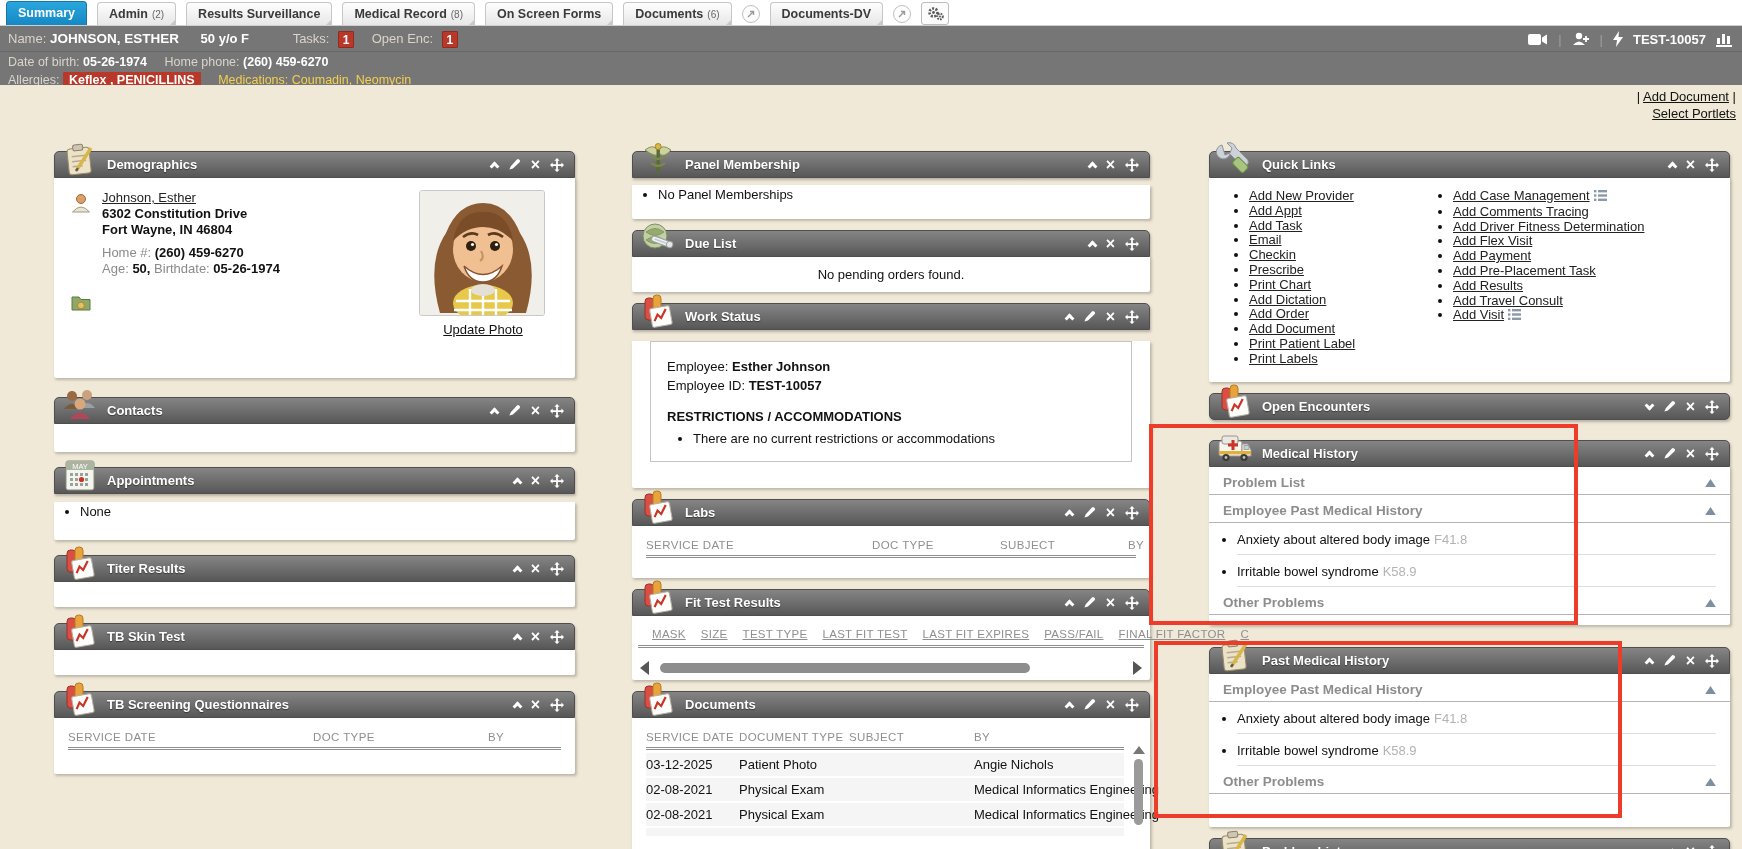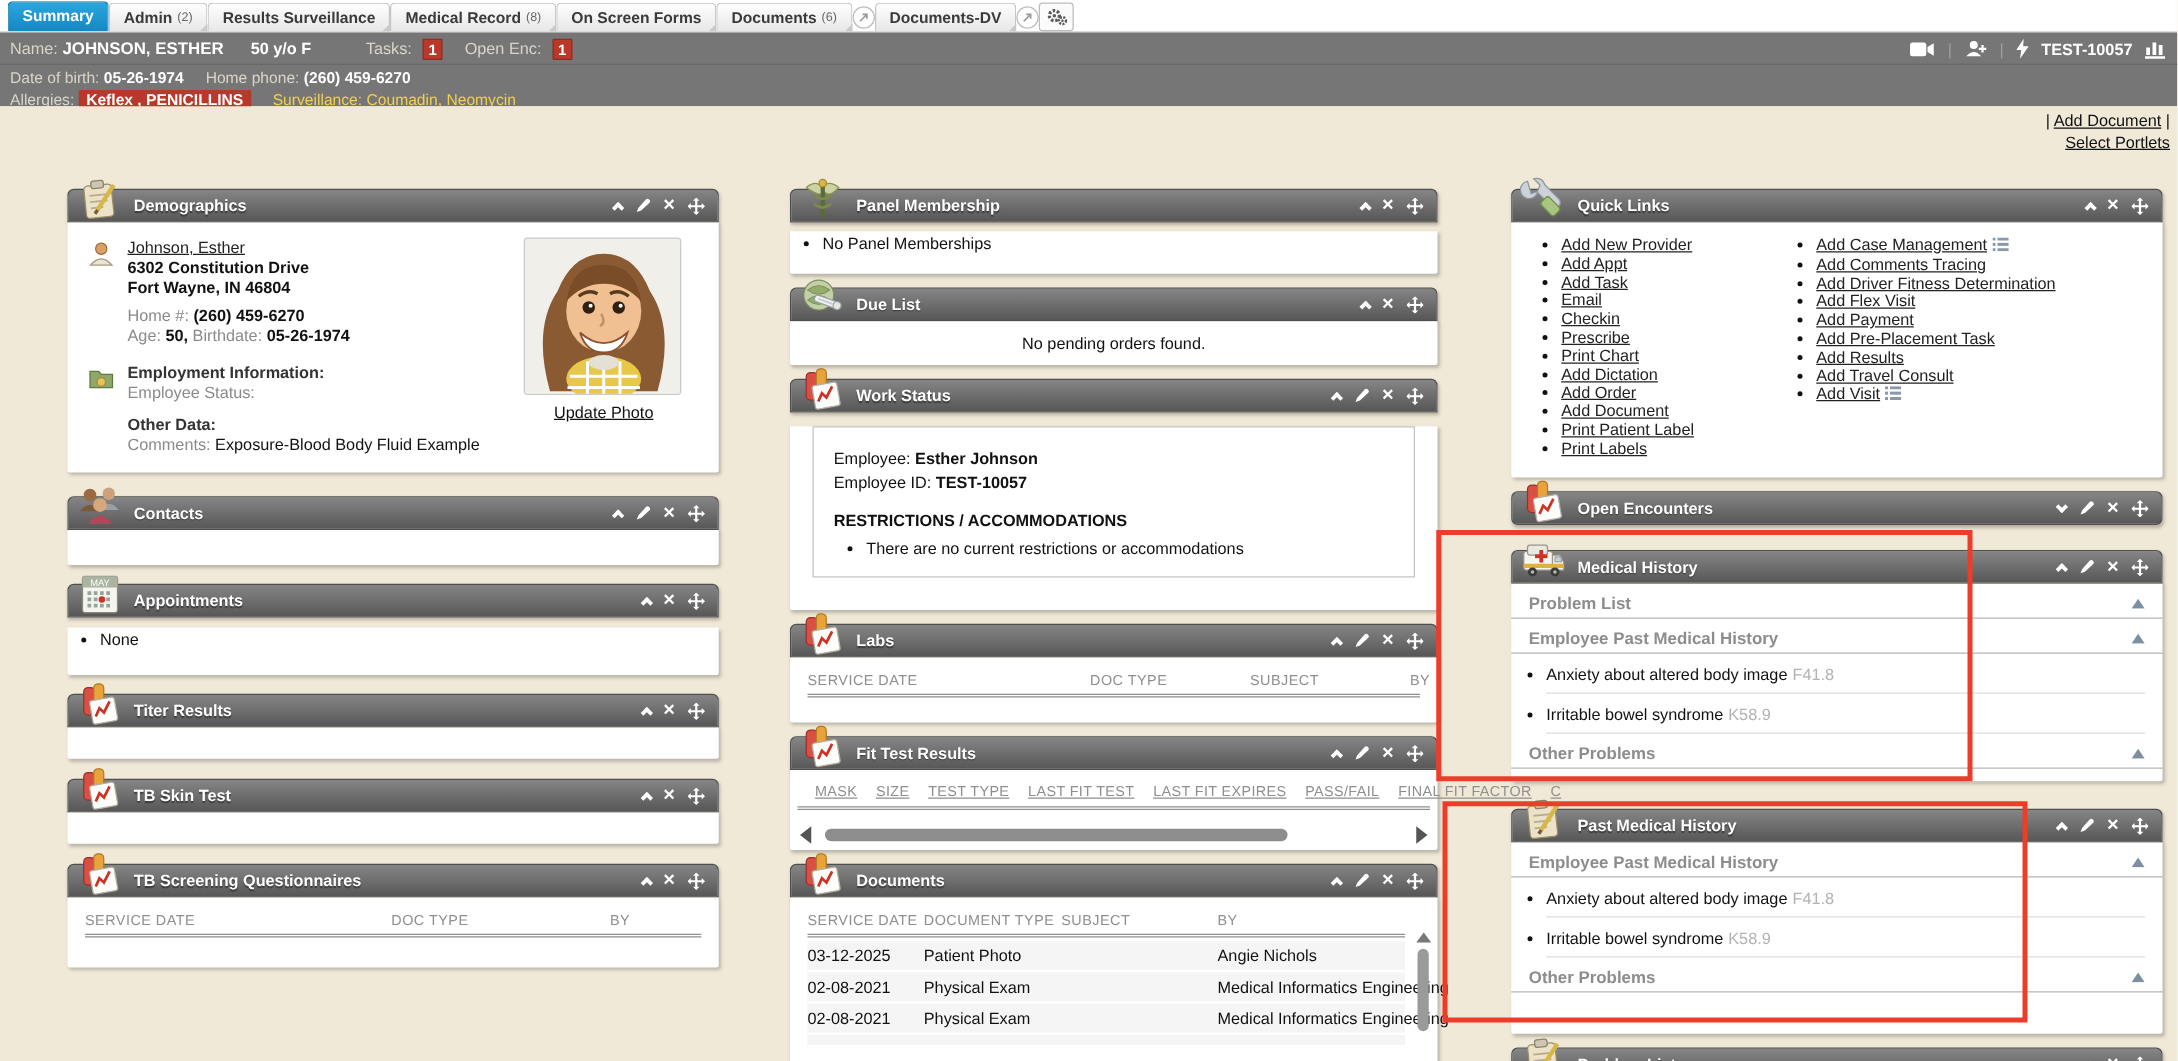--- a/index.html
+++ b/index.html
@@ -2,21 +2,21 @@
 <html><head>
 <meta charset="utf-8">
 <style>
   * { margin:0; padding:0; box-sizing:border-box; }
   html,body { background:#ffffff; }
   body { font-family:"Liberation Sans", sans-serif; }
   #page { position:relative; width:1742px; height:849px; overflow:hidden; background:#f1e9d8; }
 
   
   .tabbar { position:absolute; top:0; left:0; right:0; height:26px; background:#fff;
-            border-bottom:1px solid #cfcfcf; display:flex; align-items:flex-end; padding-left:6px; gap:0; }
+            border-bottom:1px solid #cfcfcf; display:flex; align-items:flex-end; padding-left:6px; gap:10px; }
   .tab { position:relative; height:23px; padding:0 11px; line-height:21px; border:1px solid #c6c6c6; border-bottom:none;
          border-radius:4px 4px 0 0; background:linear-gradient(#fefefe,#e7e7e7); color:#3a3a3a; font-weight:bold;
          font-size:12.5px; display:flex; gap:4px; align-items:center; cursor:pointer; }
   .tab::after { content:""; position:absolute; right:-1px; bottom:0; border-style:solid;
                 border-width:0 0 6px 6px; border-color:transparent transparent #c9c9c9 transparent; }
   .tab.active { background:linear-gradient(#2aa6dd,#1488c4); border-color:#1478ab; color:#fff; height:24px; }
   .tab.active::after { display:none; }
   .tab .cnt { font-size:10px; font-weight:normal; color:#666; }
   .popout { width:18px; height:18px; border:1px solid #bfbfbf; border-radius:50%; background:#fdfdfd;
             display:flex; align-items:center; justify-content:center; margin-bottom:2px; cursor:pointer; }
@@ -339,21 +339,21 @@
     <div class="ph-rows23">
       <div>
         <span class="lbl">Date of birth:</span>
         <span class="val">05-26-1974</span>
         <span class="lbl" style="margin-left:14px">Home phone:</span>
         <span class="val">(260) 459-6270</span>
       </div>
       <div style="margin-top:2px">
         <span class="lbl">Allergies:</span>
         <span class="allergy-badge">Keflex , PENICILLINS</span>
-        <span class="meds-label" style="margin-left:14px">Surveillance:</span>
+        <span class="meds-label" style="margin-left:14px">Medications:</span>
         <span class="med">Coumadin,</span>
         <span class="med">Neomycin</span>
       </div>
     </div>
   </div>
 
   <div class="content">
 
     <div class="toplinks">
       <span>|</span>
@@ -406,29 +406,20 @@
                   <span class="demo-b">50,</span>
                   <span class="glbl">Birthdate:</span>
                   <span class="demo-b">05-26-1974</span>
                 </div>
               </div>
             </div>
             <div class="demo-row" style="margin-top:13px">
               <span class="demo-ic"><svg width="22" height="22">
                     <use href="#i-folder"></use>
                   </svg></span>
-              <div>
-                <div class="demo-b" style="color:#333">Employment Information:</div>
-                <div class="glbl">Employee Status:</div>
-                <div class="demo-b" style="color:#333;margin-top:10px">Other Data:</div>
-                <div>
-                  <span class="glbl">Comments:</span>
-                  <span>Exposure-Blood Body Fluid Example</span>
-                </div>
-              </div>
             </div>
           </div>
           <div class="photo-box">
             <div class="photo">
               <svg viewBox="0 0 126 126" width="126" height="126">
                 <rect width="126" height="126" fill="#f1efe9"></rect>
                 <path d="M20 122 Q6 72 26 42 Q38 12 63 12 Q88 12 100 42 Q120 72 106 122 Z" fill="#8a5a33"></path>
                 <ellipse cx="63" cy="58" rx="30" ry="33" fill="#f0c092"></ellipse>
                 <path d="M33 50 Q38 20 63 21 Q88 20 93 50 Q80 36 63 36 Q46 36 33 50" fill="#7a4c28"></path>
                 <circle cx="51" cy="55" r="5" fill="#2f2012"></circle>

